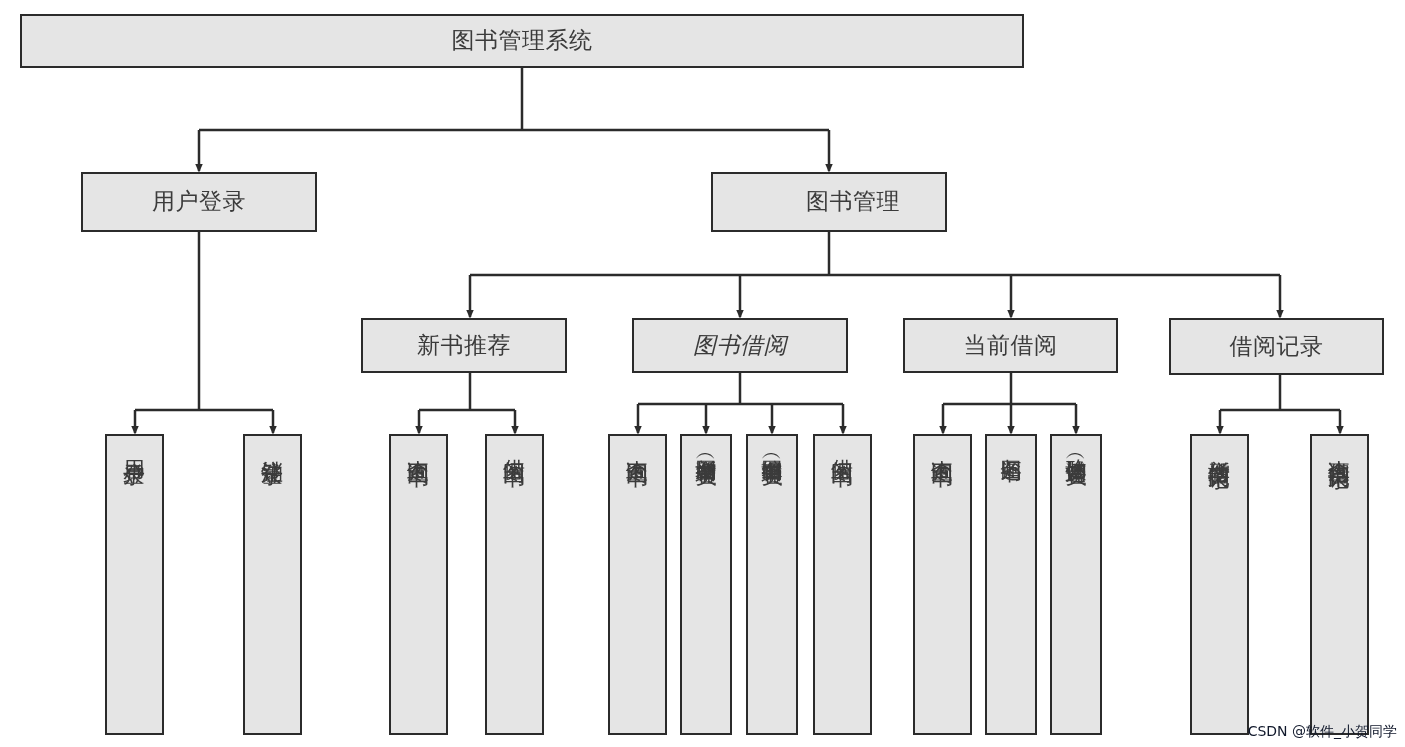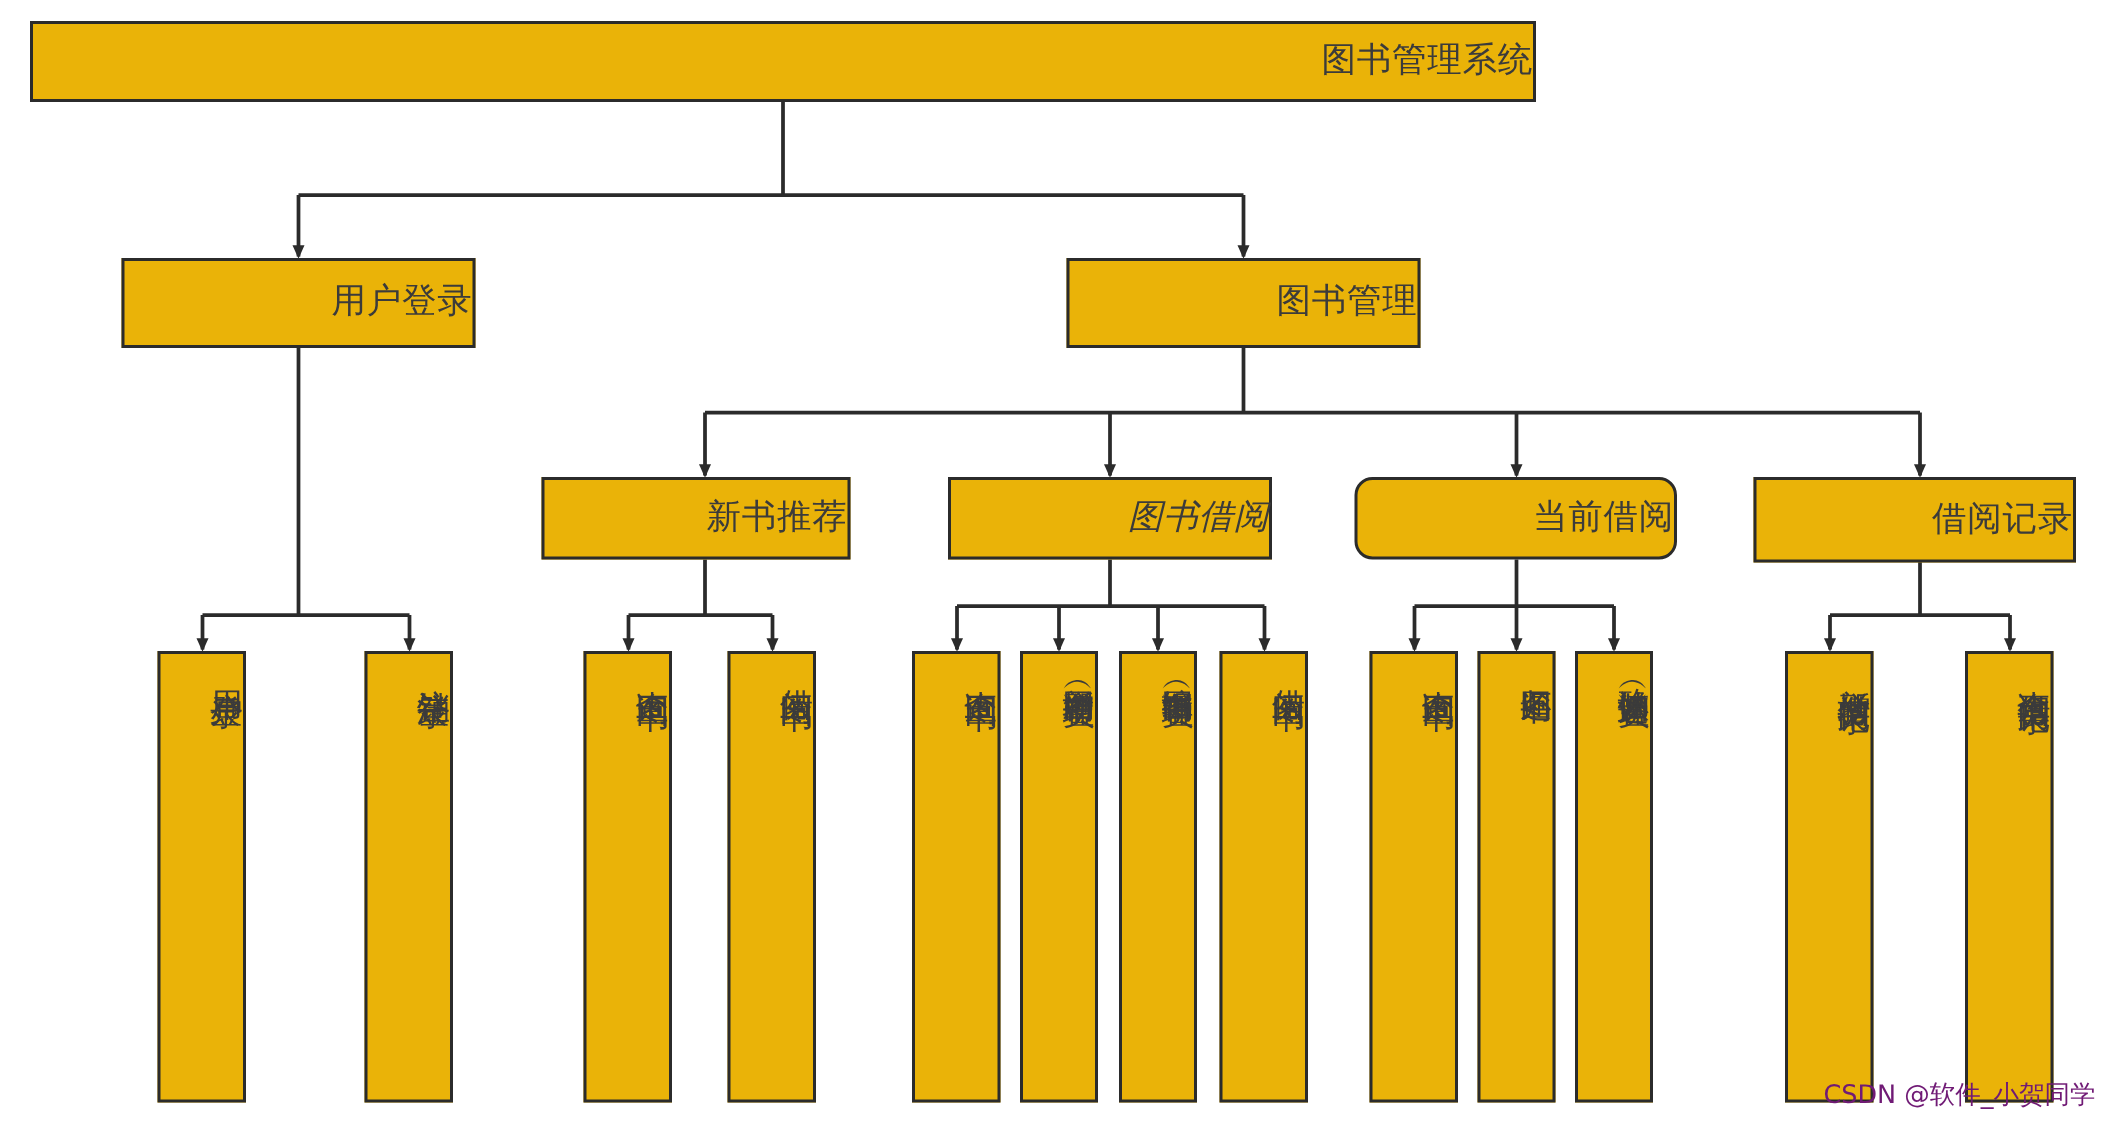--- a/index.html
+++ b/index.html
@@ -22,25 +22,25 @@
     position: absolute;
     left: 0;
     top: 0;
     width: 1405px;
     height: 747px;
     pointer-events: none;
   }
   .node {
     position: absolute;
     box-sizing: border-box;
-    background: #eab308;
+    background: #e5e5e5;
     border: 2px solid #2b2b2b;
     display: flex;
     align-items: center;
-    justify-content: flex-end;
+    justify-content: center;
     color: #3b3b3b;
     z-index: 2;
   }
   .node .label {
     display: block;
     text-align: center;
     line-height: 1.18;
     letter-spacing: 0.5px;
     white-space: pre-line;
   }
@@ -64,22 +64,22 @@
     max-height: 100%;
   }
   .node.vert.narrow .label {
     font-size: 21px;
     letter-spacing: 1px;
   }
   .watermark {
     position: absolute;
     right: 8px;
     bottom: 6px;
-    font-size: 17px;
-    color: #701a75;
+    font-size: 14px;
+    color: #0f172a;
     z-index: 5;
     white-space: nowrap;
     font-family: "DejaVu Sans", "Liberation Sans", sans-serif;
   }
 </style>
 </head>
 <body>
 
 <div id="canvas">
   <svg id="edges" viewBox="0 0 1405 747" xmlns="http://www.w3.org/2000/svg">
@@ -134,21 +134,21 @@
       </div>
       <div class="node horiz" id="node-book_manage" style="left: 711px; top: 172px; width: 236px; height: 60px; padding-left: 48px;">
         <span class="label">图书管理</span>
       </div>
       <div class="node horiz" id="node-new_book_rec" style="left: 361px; top: 318px; width: 206px; height: 55px;">
         <span class="label">新书推荐</span>
       </div>
       <div class="node horiz" id="node-book_borrow" style="left: 632px; top: 318px; width: 216px; height: 55px; font-style: italic;">
         <span class="label">图书借阅</span>
       </div>
-      <div class="node horiz" id="node-current_borrow" style="left: 903px; top: 318px; width: 215px; height: 55px; border-radius: 12px;">
+      <div class="node horiz" id="node-current_borrow" style="left: 903px; top: 318px; width: 215px; height: 55px;">
         <span class="label">当前借阅</span>
       </div>
       <div class="node horiz" id="node-borrow_record" style="left: 1169px; top: 318px; width: 215px; height: 57px;">
         <span class="label">借阅记录</span>
       </div>
       <div class="node vert" id="node-leaf_user_login" style="left: 105px; top: 434px; width: 59px; height: 301px;">
         <span class="label">用户登录</span>
       </div>
       <div class="node vert" id="node-leaf_user_logout" style="left: 243px; top: 434px; width: 59px; height: 301px;">
         <span class="label">注销登录</span>

